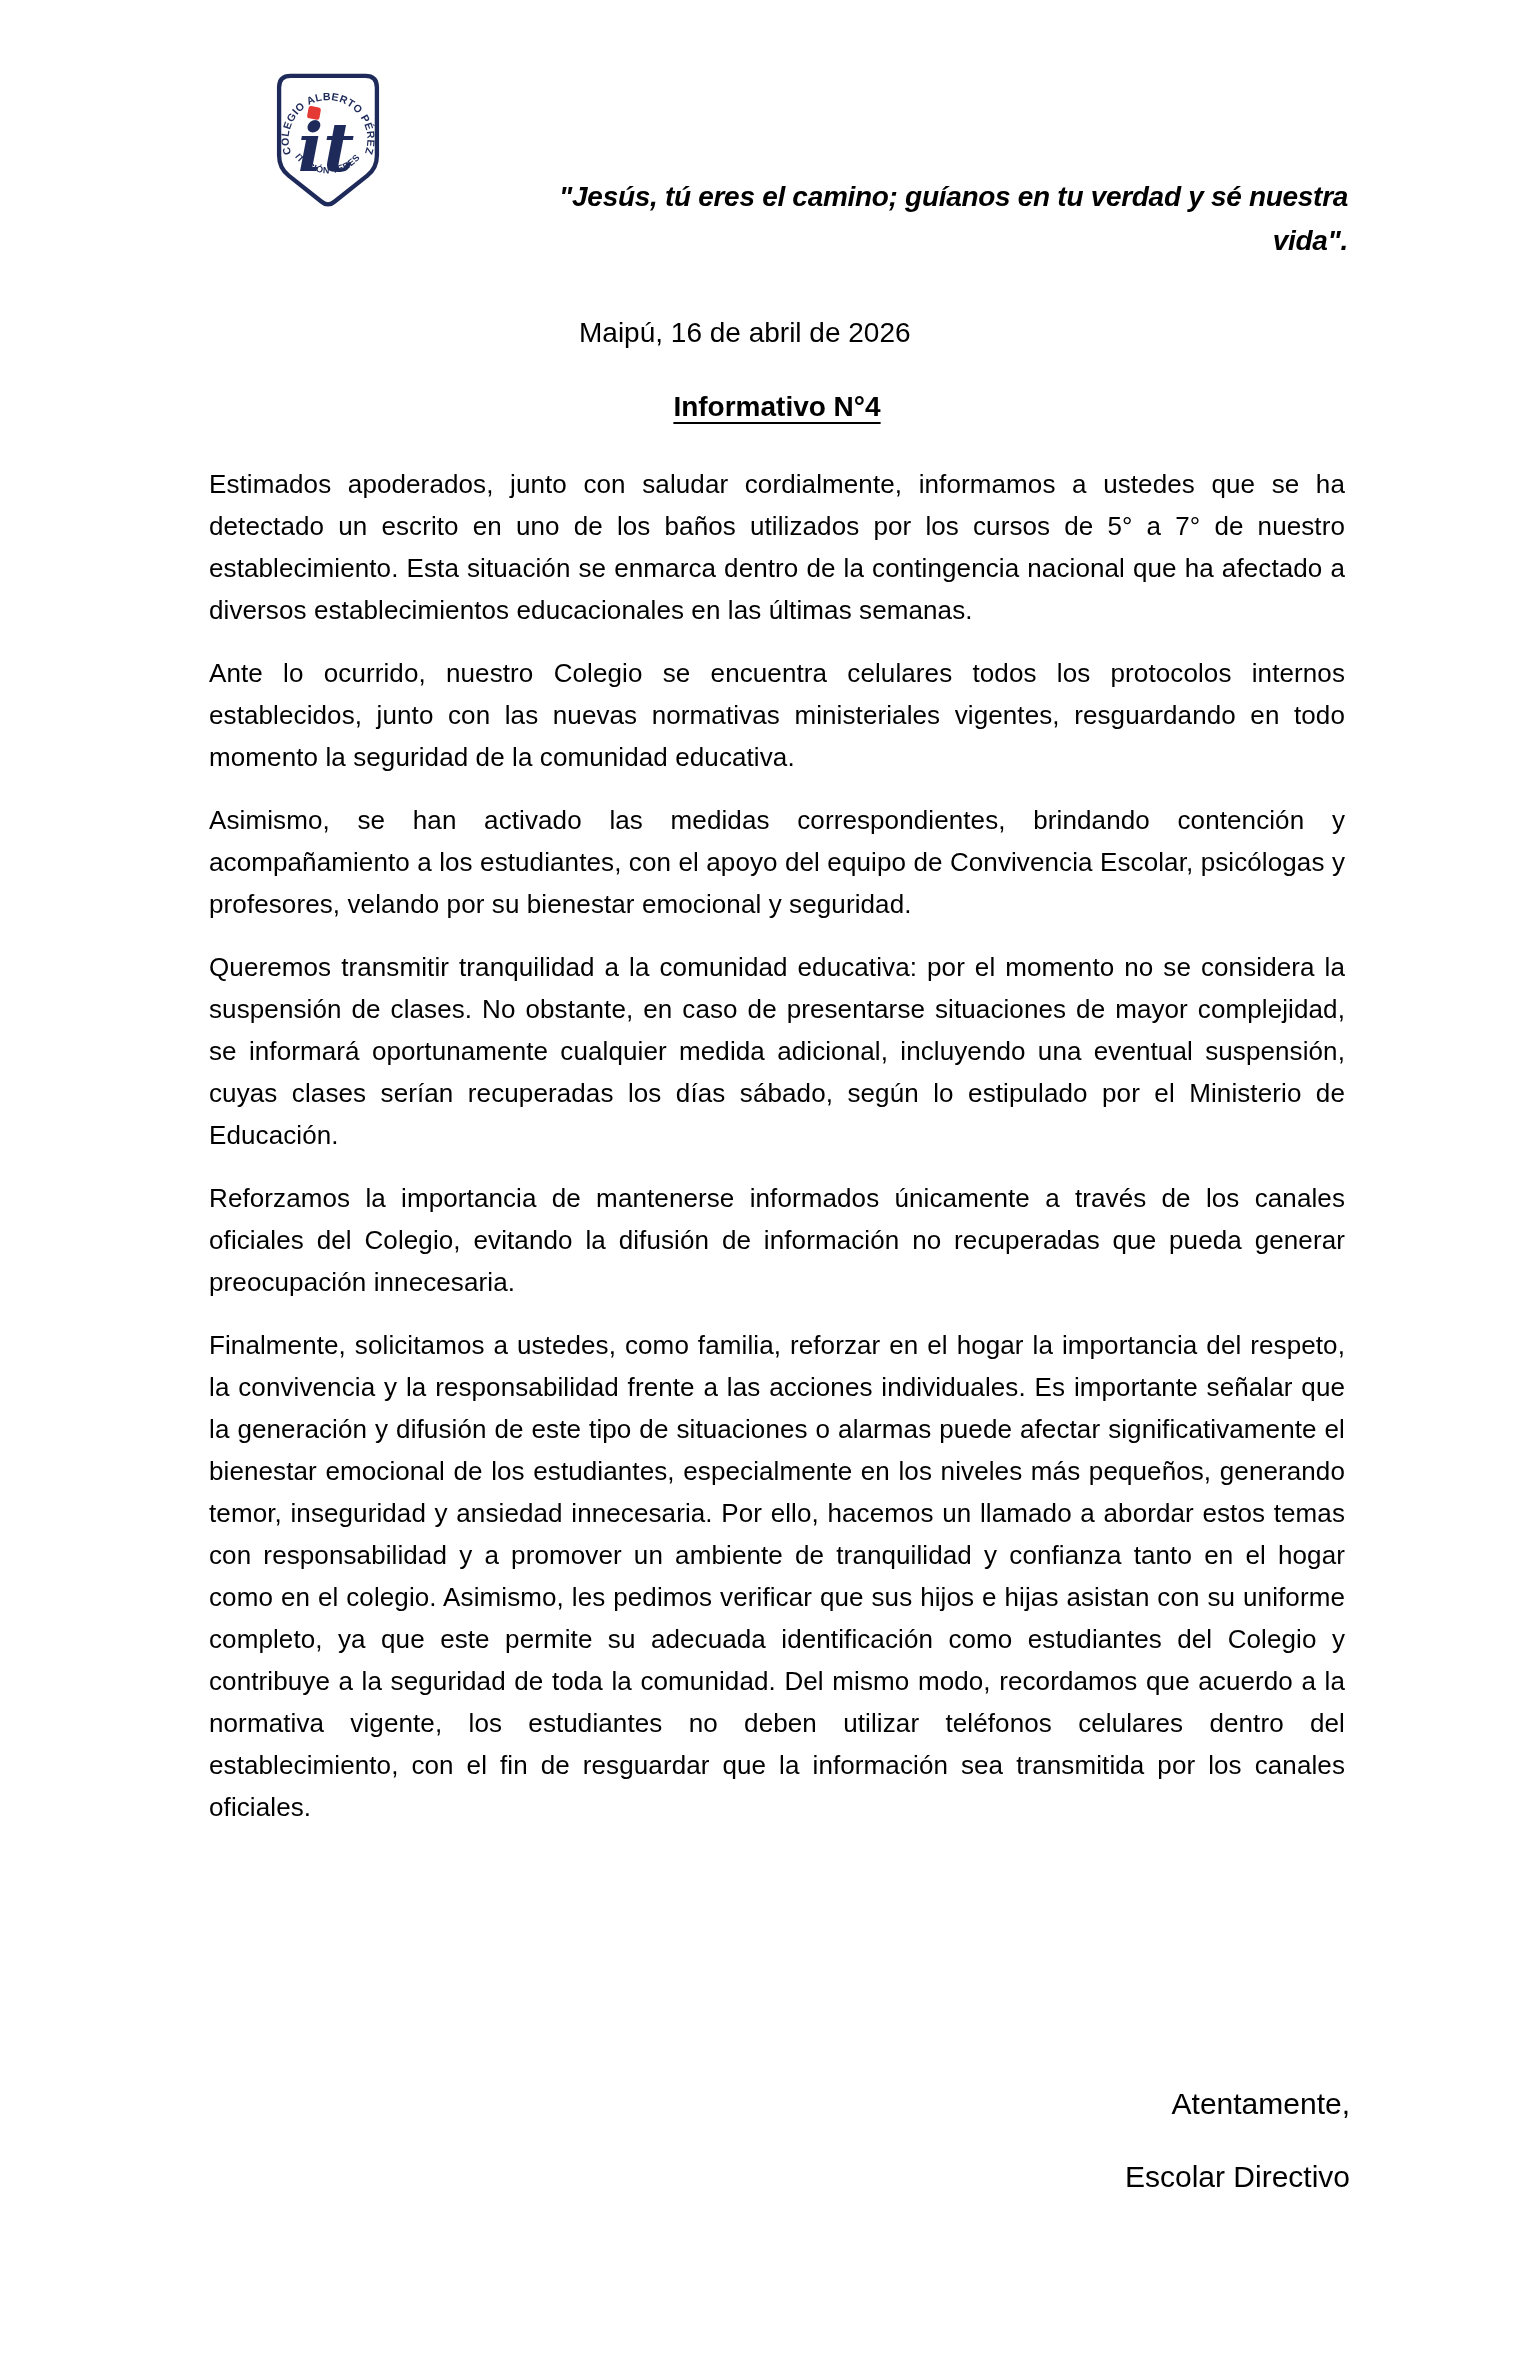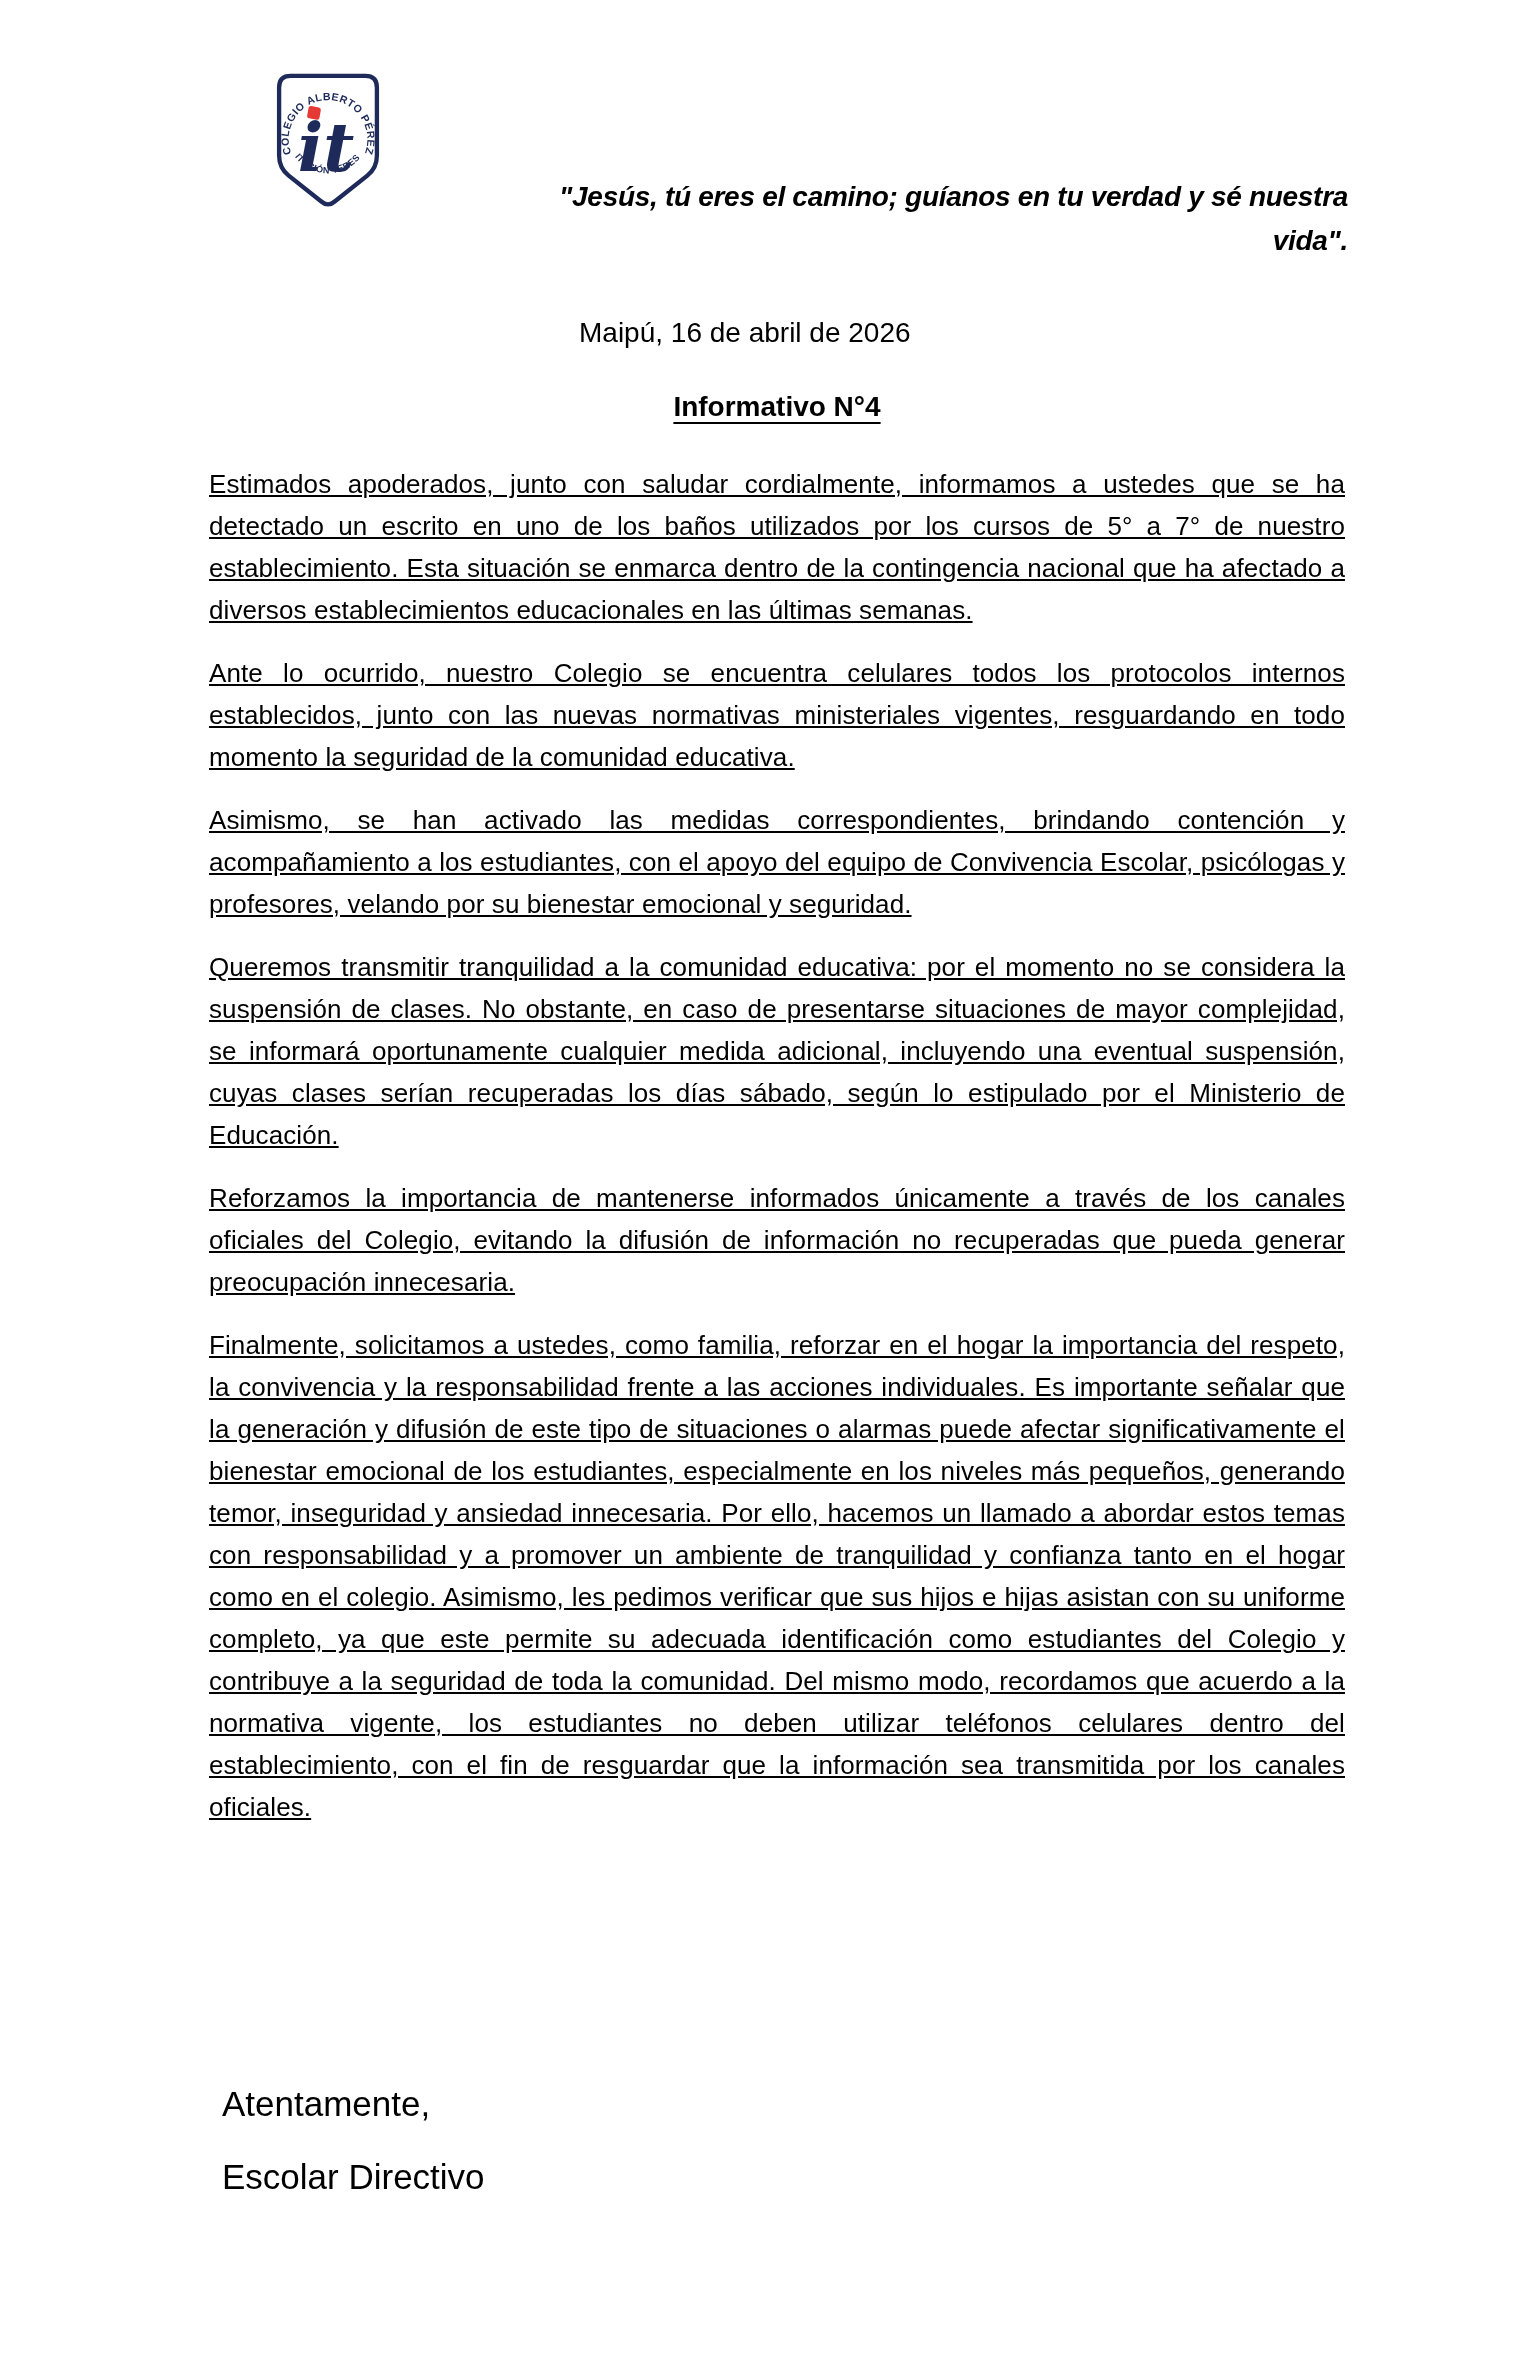--- a/index.html
+++ b/index.html
@@ -39,29 +39,28 @@
     text-underline-offset:5.8px;
     text-decoration-thickness:2.4px;
   }
 
   
   .body-text{
     position:absolute;top:463px;left:209px;width:1136px;
     font-size:26px;line-height:42px;
     text-align:justify;
     letter-spacing:0.1px;
-    text-decoration:underline;
   }
   .body-text p{margin:0 0 21px 0;}
 
   
   .closing{
-    position:absolute;top:2087px;left:222px;width:1136px;
-    text-align:left;
-    font-size:35px;line-height:33px;
+    position:absolute;top:2087px;left:214px;width:1136px;
+    text-align:right;
+    font-size:30px;line-height:33px;
   }
   .closing .signature{margin-top:40px;}
 </style>
 </head>
 <body>
 
 <div class="page">
 
   <div class="logo">
     <svg viewBox="0 0 110 146" width="106" height="140" xmlns="http://www.w3.org/2000/svg">

